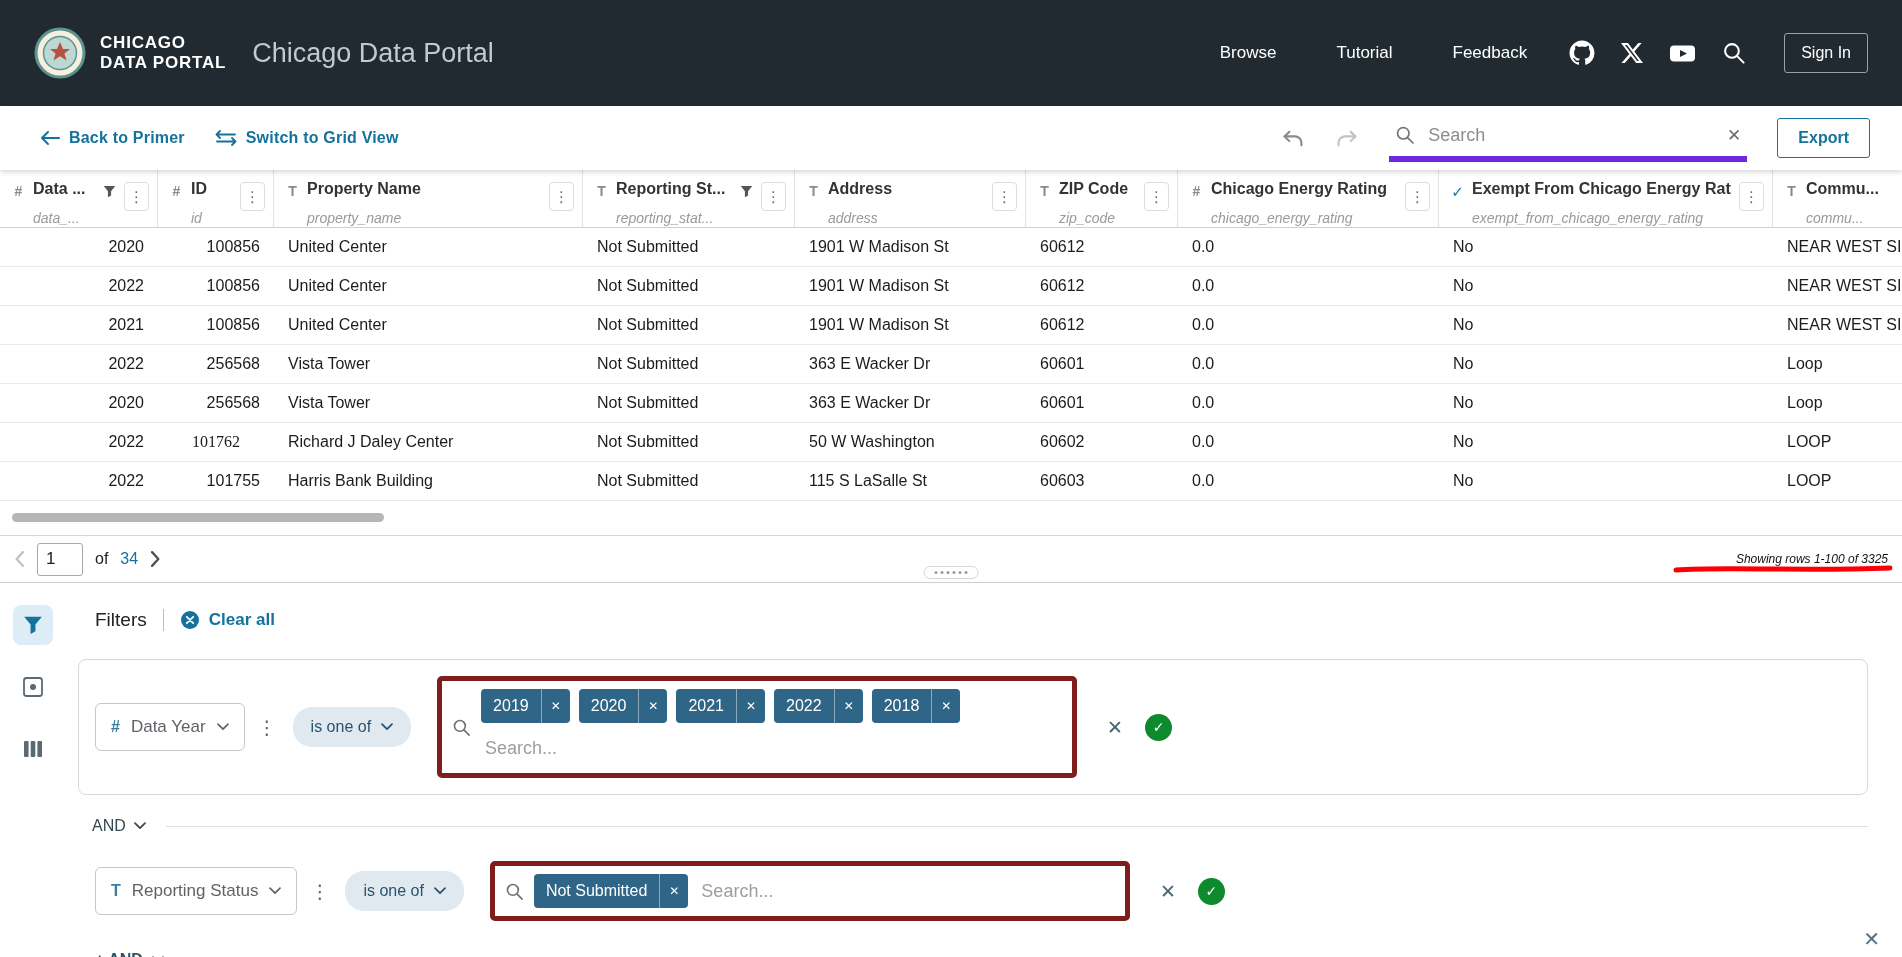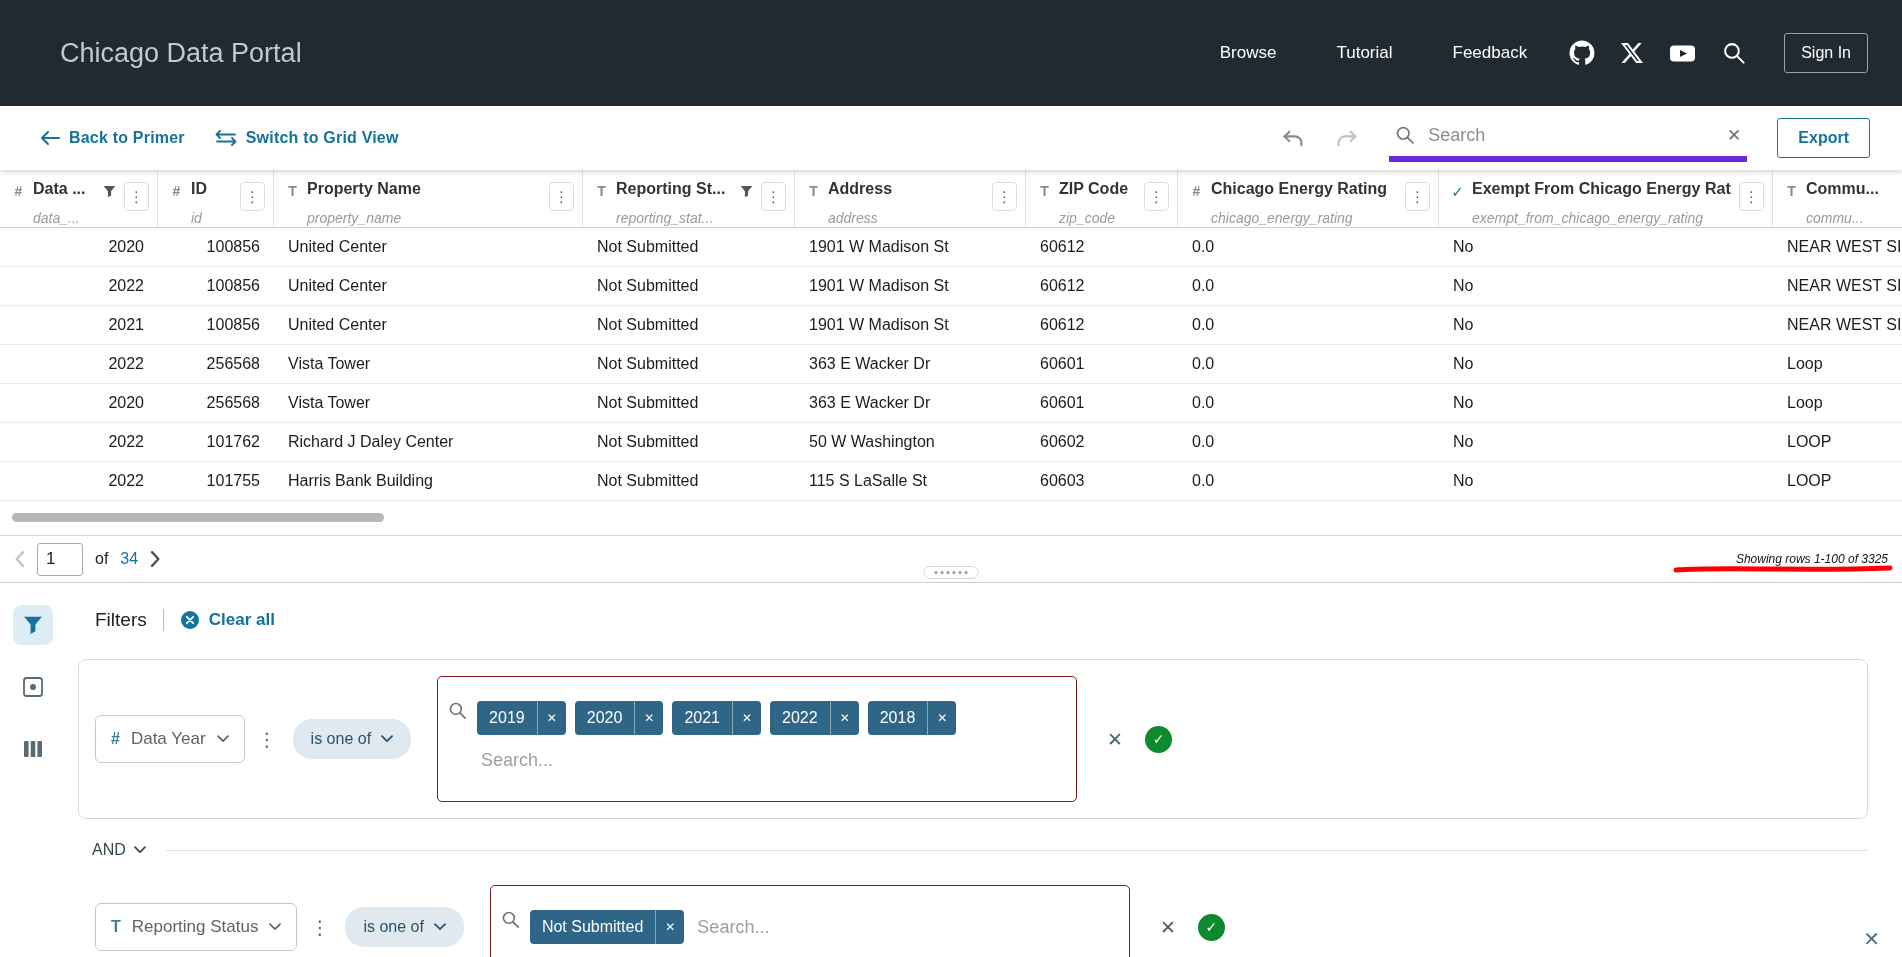--- a/index.html
+++ b/index.html
@@ -72,41 +72,52 @@
   .clear-all{display:flex;gap:9px;color:var(--accent,#15729b);font-weight:bold;font-size:17px;cursor:pointer;text-decoration:none}
   .cond{display:flex;align-items:center;margin-top:26px}
   .cond.boxed{border:1px solid #d9d9d9;border-radius:8px;padding:16px;margin-top:28px}
   .cond.plain{margin-left:17px}
   .col-select{display:flex;align-items:center;gap:11px;border:1px solid #c7c7c7;border-radius:6px;padding:13px 15px;cursor:pointer;background:#fff;flex:0 0 auto}
   .ft-icon{color:#3b7d9c;font-weight:bold;font-size:16px}
   .col-name{color:#5f6368;font-size:17px;white-space:nowrap}
   .col-select .chev{color:#666}
   .kebab2{color:#5f6368;font-size:19px;margin:0 16px 0 13px;cursor:pointer;line-height:1}
   .op-select{display:flex;align-items:center;gap:10px;background:#dfe9ef;border-radius:19px;padding:11px 18px;color:#27536f;font-size:16px;cursor:pointer;margin-right:26px;flex:0 0 auto;white-space:nowrap}
-  .chipbox{display:flex;align-items:flex-start;border:1px solid #7f1d1d;border-radius:5px;background:#fff;flex:0 1 640px;min-height:54px;padding:24px 10px;gap:10px;color:#6f6f6f}
+  .chipbox{display:flex;align-items:center;border:5px solid #7f1d1d;border-radius:5px;background:#fff;flex:0 1 640px;min-height:54px;padding:8px 10px;gap:10px;color:#6f6f6f}
   .chipwrap{display:flex;flex-wrap:wrap;gap:9px;flex:1;align-items:center;min-width:0}
   .chip{display:flex;align-items:stretch;background:var(--chip,#2f6586);border-radius:4px;color:#fff;overflow:hidden;height:34px;flex:0 0 auto}
   .chip-label{display:flex;align-items:center;padding:0 12px;font-size:16px}
   .chip-x{display:flex;align-items:center;padding:0 9px;border-left:1px solid rgba(255,255,255,.45);font-size:12px;cursor:pointer}
   .chip-input{border:none;outline:none;font-size:18px;font-family:inherit;flex:1;min-width:240px;color:#333;padding:6px 4px;background:transparent}
   .chip-input::placeholder{color:#9e9e9e}
   .cond-x{color:#4d6570;font-size:19px;margin-left:30px;cursor:pointer;line-height:1}
   .cond-check{width:27px;height:27px;border-radius:50%;background:var(--green,#0c8a2d);color:#fff;display:flex;align-items:center;justify-content:center;font-size:14px;margin-left:22px;cursor:pointer;flex:0 0 auto}
   .and-row{display:flex;align-items:center;margin:22px 0 0 14px}
   .and-label{display:flex;align-items:center;gap:8px;font-size:16px;color:#37474f;cursor:pointer}
   .and-line{flex:1;height:1px;background:#e0e0e0;margin-left:20px}
   .add-and{display:flex;align-items:center;gap:9px;color:#27536f;font-weight:bold;font-size:16px;margin:30px 0 0 17px;cursor:pointer;width:max-content;text-decoration:none}
   .panel-close{position:absolute;right:22px;bottom:8px;color:#53707e;font-size:20px;cursor:pointer;line-height:1}
 </style>
 </head>
 <body>
 
 <div class="page">
 
   <header class="app-header">
+    <a class="logo">
+      <svg class="seal" viewBox="0 0 52 52">
+        <circle cx="26" cy="26" r="24" fill="#f4efdf" stroke="#5e9490" stroke-width="3"></circle>
+        <circle cx="26" cy="26" r="16.5" fill="#bcd8d2" stroke="#5e9490" stroke-width="1.5"></circle>
+        <path d="M26 15l3 7h7l-5.6 4.4 2.1 7.1-6.5-4.3-6.5 4.3 2.1-7.1L16 22h7z" fill="#b8503f"></path>
+      </svg>
+      <span class="logo-text">
+        <span>CHICAGO</span>
+        <span>DATA PORTAL</span>
+      </span>
+    </a>
     <span class="app-title">Chicago Data Portal</span>
     <nav class="header-nav">
       <a>Browse</a>
       <a>Tutorial</a>
       <a>Feedback</a>
     </nav>
     <div class="header-icons">
       <a>
         <svg width="26" height="26" viewBox="0 0 24 24">
             <path fill="currentColor" d="M12 .5C5.65.5.5 5.65.5 12c0 5.1 3.3 9.4 7.9 10.9.6.1.8-.25.8-.55v-2c-3.2.7-3.9-1.4-3.9-1.4-.5-1.3-1.3-1.7-1.3-1.7-1-.7.1-.7.1-.7 1.2.1 1.8 1.2 1.8 1.2 1 1.8 2.7 1.3 3.4 1 .1-.75.4-1.3.7-1.6-2.6-.3-5.3-1.3-5.3-5.7 0-1.3.45-2.3 1.2-3.1-.1-.3-.5-1.5.1-3.1 0 0 1-.3 3.2 1.2a11 11 0 015.8 0c2.2-1.5 3.2-1.2 3.2-1.2.6 1.6.2 2.8.1 3.1.75.8 1.2 1.8 1.2 3.1 0 4.4-2.7 5.4-5.3 5.7.4.35.8 1.05.8 2.1v3.1c0 .3.2.65.8.55A11.5 11.5 0 0023.5 12C23.5 5.65 18.35.5 12 .5z"></path>
@@ -301,21 +312,21 @@
           <div class="td" style="width: 309px; text-align: left;">Vista Tower</div>
           <div class="td" style="width: 212px; text-align: left;">Not Submitted</div>
           <div class="td" style="width: 231px; text-align: left;">363 E Wacker Dr</div>
           <div class="td" style="width: 152px; text-align: left;">60601</div>
           <div class="td" style="width: 261px; text-align: left;">0.0</div>
           <div class="td" style="width: 334px; text-align: left;">No</div>
           <div class="td" style="width: 200px; text-align: left;">Loop</div>
         </div>
         <div class="trow">
           <div class="td" style="width: 158px; text-align: right;">2022</div>
-          <div class="td" style="width: 116px; text-align: right;">101762</div>
+          <div class="td" style="width: 116px; text-align: center; font-family: Liberation Serif, serif;">101762</div>
           <div class="td" style="width: 309px; text-align: left;">Richard J Daley Center</div>
           <div class="td" style="width: 212px; text-align: left;">Not Submitted</div>
           <div class="td" style="width: 231px; text-align: left;">50 W Washington</div>
           <div class="td" style="width: 152px; text-align: left;">60602</div>
           <div class="td" style="width: 261px; text-align: left;">0.0</div>
           <div class="td" style="width: 334px; text-align: left;">No</div>
           <div class="td" style="width: 200px; text-align: left;">LOOP</div>
         </div>
         <div class="trow">
           <div class="td" style="width: 158px; text-align: right;">2022</div>

